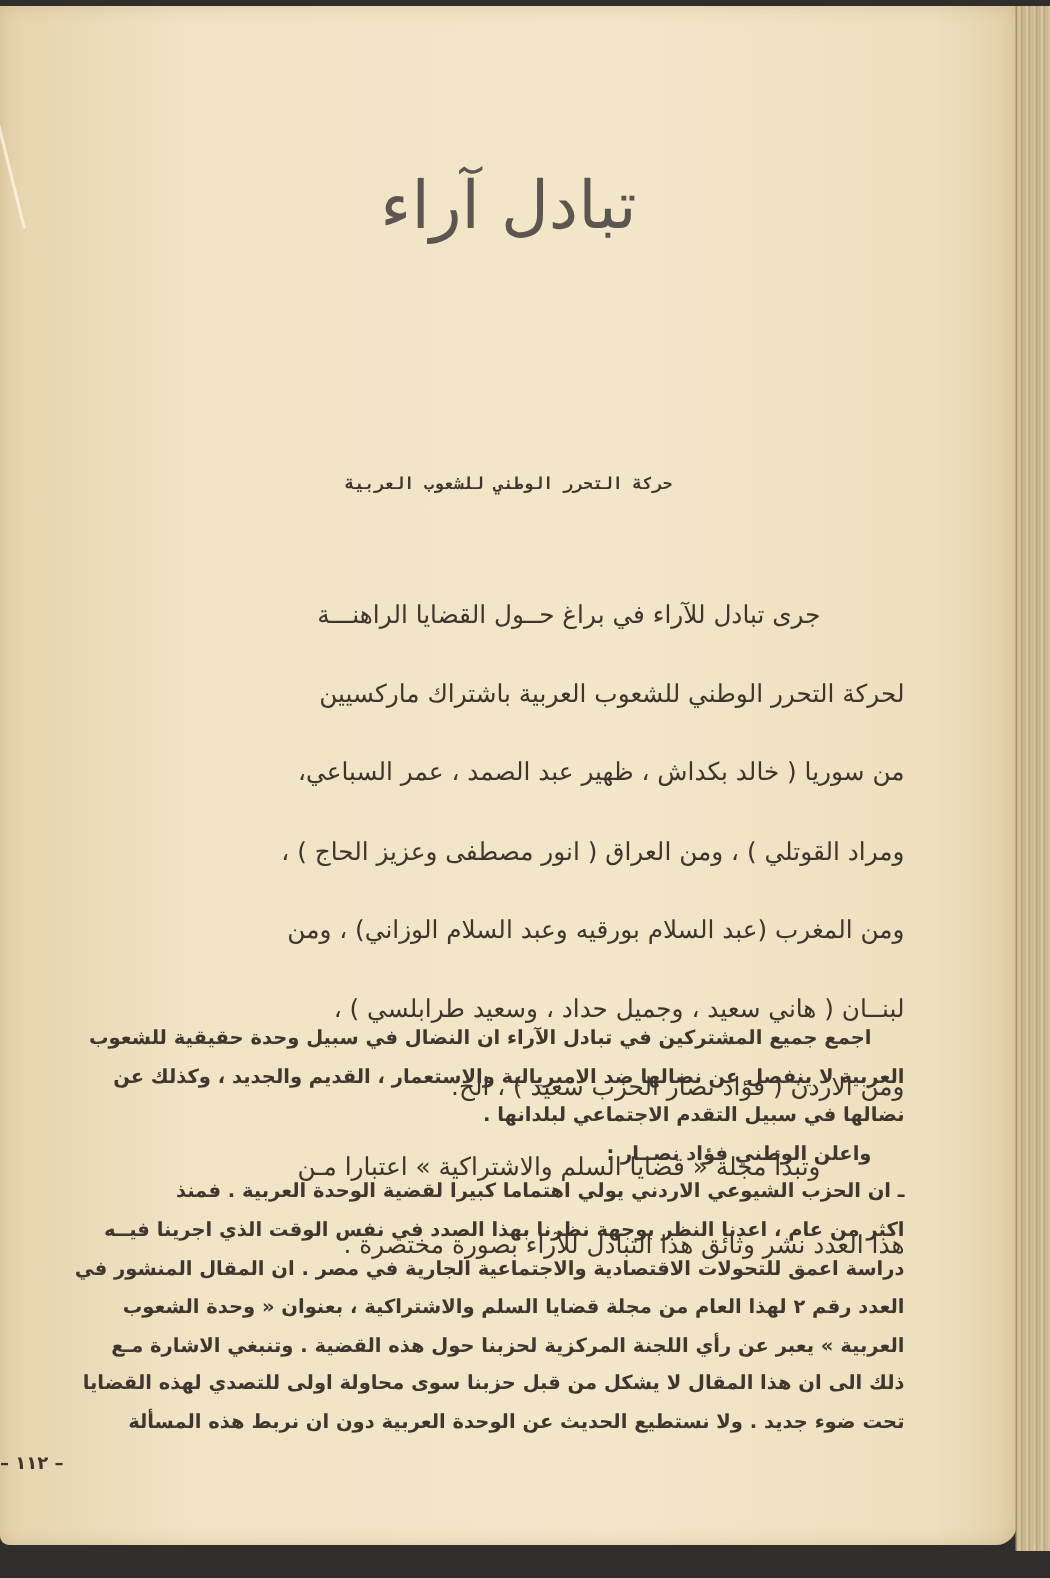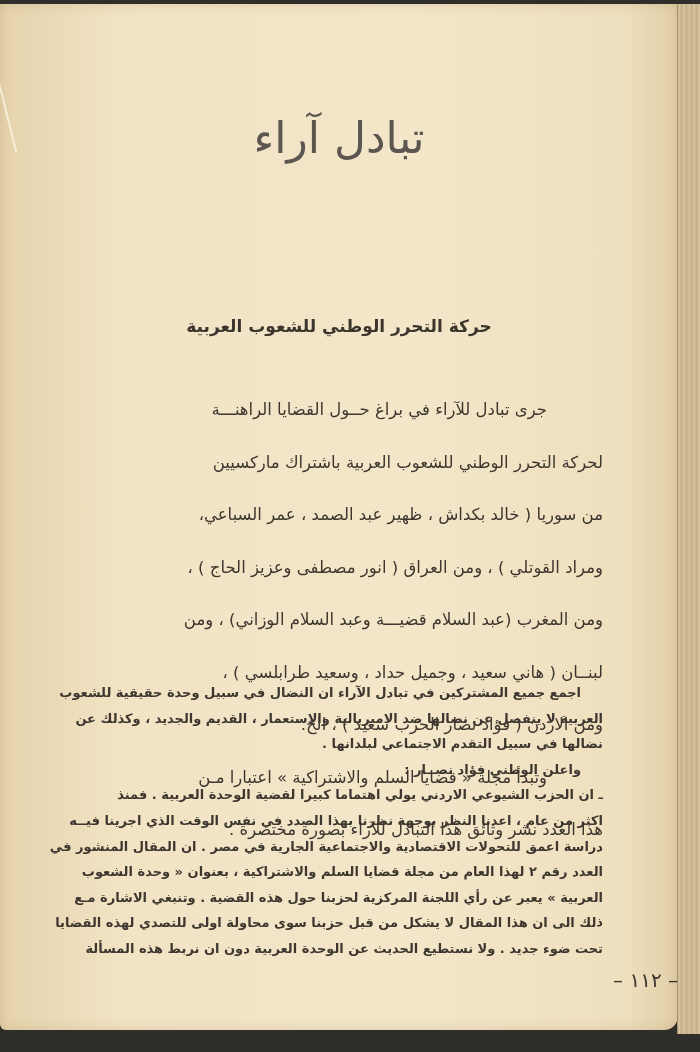--- a/index.html
+++ b/index.html
@@ -40,21 +40,21 @@
       color: #5c5650;
       letter-spacing: 2px;
     }
     .section-heading {
       position: absolute;
       left: 0; right: 0;
       text-align: center;
       font-weight: bold;
       color: #3b352d;
     }
-    .h1 { top: 312px; font-size: 17px; }
+    .h1 { top: 312px; font-size: 11px; font-family: Liberation Mono, monospace; }
     .h2 { top: 636px; font-size: 18px; }
     .para1 {
       position: absolute;
       top: 366px; right: 75px; width: 558px;
       font-size: 16.5px;
       line-height: 24.5px;
       text-align: justify;
       color: #3d362e;
     }
     .para1 .line { display: block; white-space: nowrap; margin-top: 28px; }
@@ -65,23 +65,23 @@
       font-size: 13px;
       font-weight: bold;
       line-height: 25.6px;
       color: #3e372f;
     }
     .para2 .line { display: block; white-space: nowrap; }
     .para2 .indent { padding-right: 22px; }
     .page-number {
       position: absolute;
       top: 964px; left: 0; right: 0;
-      text-align: right;
-      font-size: 20px;
-      font-weight: normal;
+      text-align: left;
+      font-size: 12px;
+      font-weight: bold;
       color: #3b352d;
       direction: ltr;
     }
     .fold-line {
       position: absolute;
       left: 2px; top: 40px;
       width: 2px; height: 110px;
       background: rgba(255,250,235,0.7);
       transform: rotate(-14deg);
     }
@@ -95,21 +95,21 @@
 
     <div class="title">تبادل آراء</div>
 
     <div class="section-heading h1">حركة التحرر الوطني للشعوب العربية</div>
 
     <div class="para1">
       <span class="line indent">جرى تبادل للآراء في براغ حــول القضايا الراهنـــة</span>
       <span class="line">لحركة التحرر الوطني للشعوب العربية باشتراك ماركسيين</span>
       <span class="line">من سوريا ( خالد بكداش ، ظهير عبد الصمد ، عمر السباعي،</span>
       <span class="line">ومراد القوتلي ) ، ومن العراق ( انور مصطفى وعزيز الحاج ) ،</span>
-      <span class="line">ومن المغرب (عبد السلام قضيـــة وعبد السلام الوزاني) ، ومن</span>
+      <span class="line">ومن المغرب (عبد السلام بورقيه وعبد السلام الوزاني) ، ومن</span>
       <span class="line">لبنــان ( هاني سعيد ، وجميل حداد ، وسعيد طرابلسي ) ،</span>
       <span class="line">ومن الاردن ( فؤاد نصار الحزب سعيد ) ، الخ.</span>
       <span class="line indent">وتبدأ مجلة « قضايا السلم والاشتراكية » اعتبارا مـن</span>
       <span class="line">هذا العدد نشر وثائق هذا التبادل للآراء بصورة مختصرة .</span>
     </div>
 
 
     <div class="para2">
       <span class="line indent">اجمع جميع المشتركين في تبادل الآراء ان النضال في سبيل وحدة حقيقية للشعوب</span>
       <span class="line">العربية لا ينفصل عن نضالها ضد الامبريالية والاستعمار ، القديم والجديد ، وكذلك عن</span>

